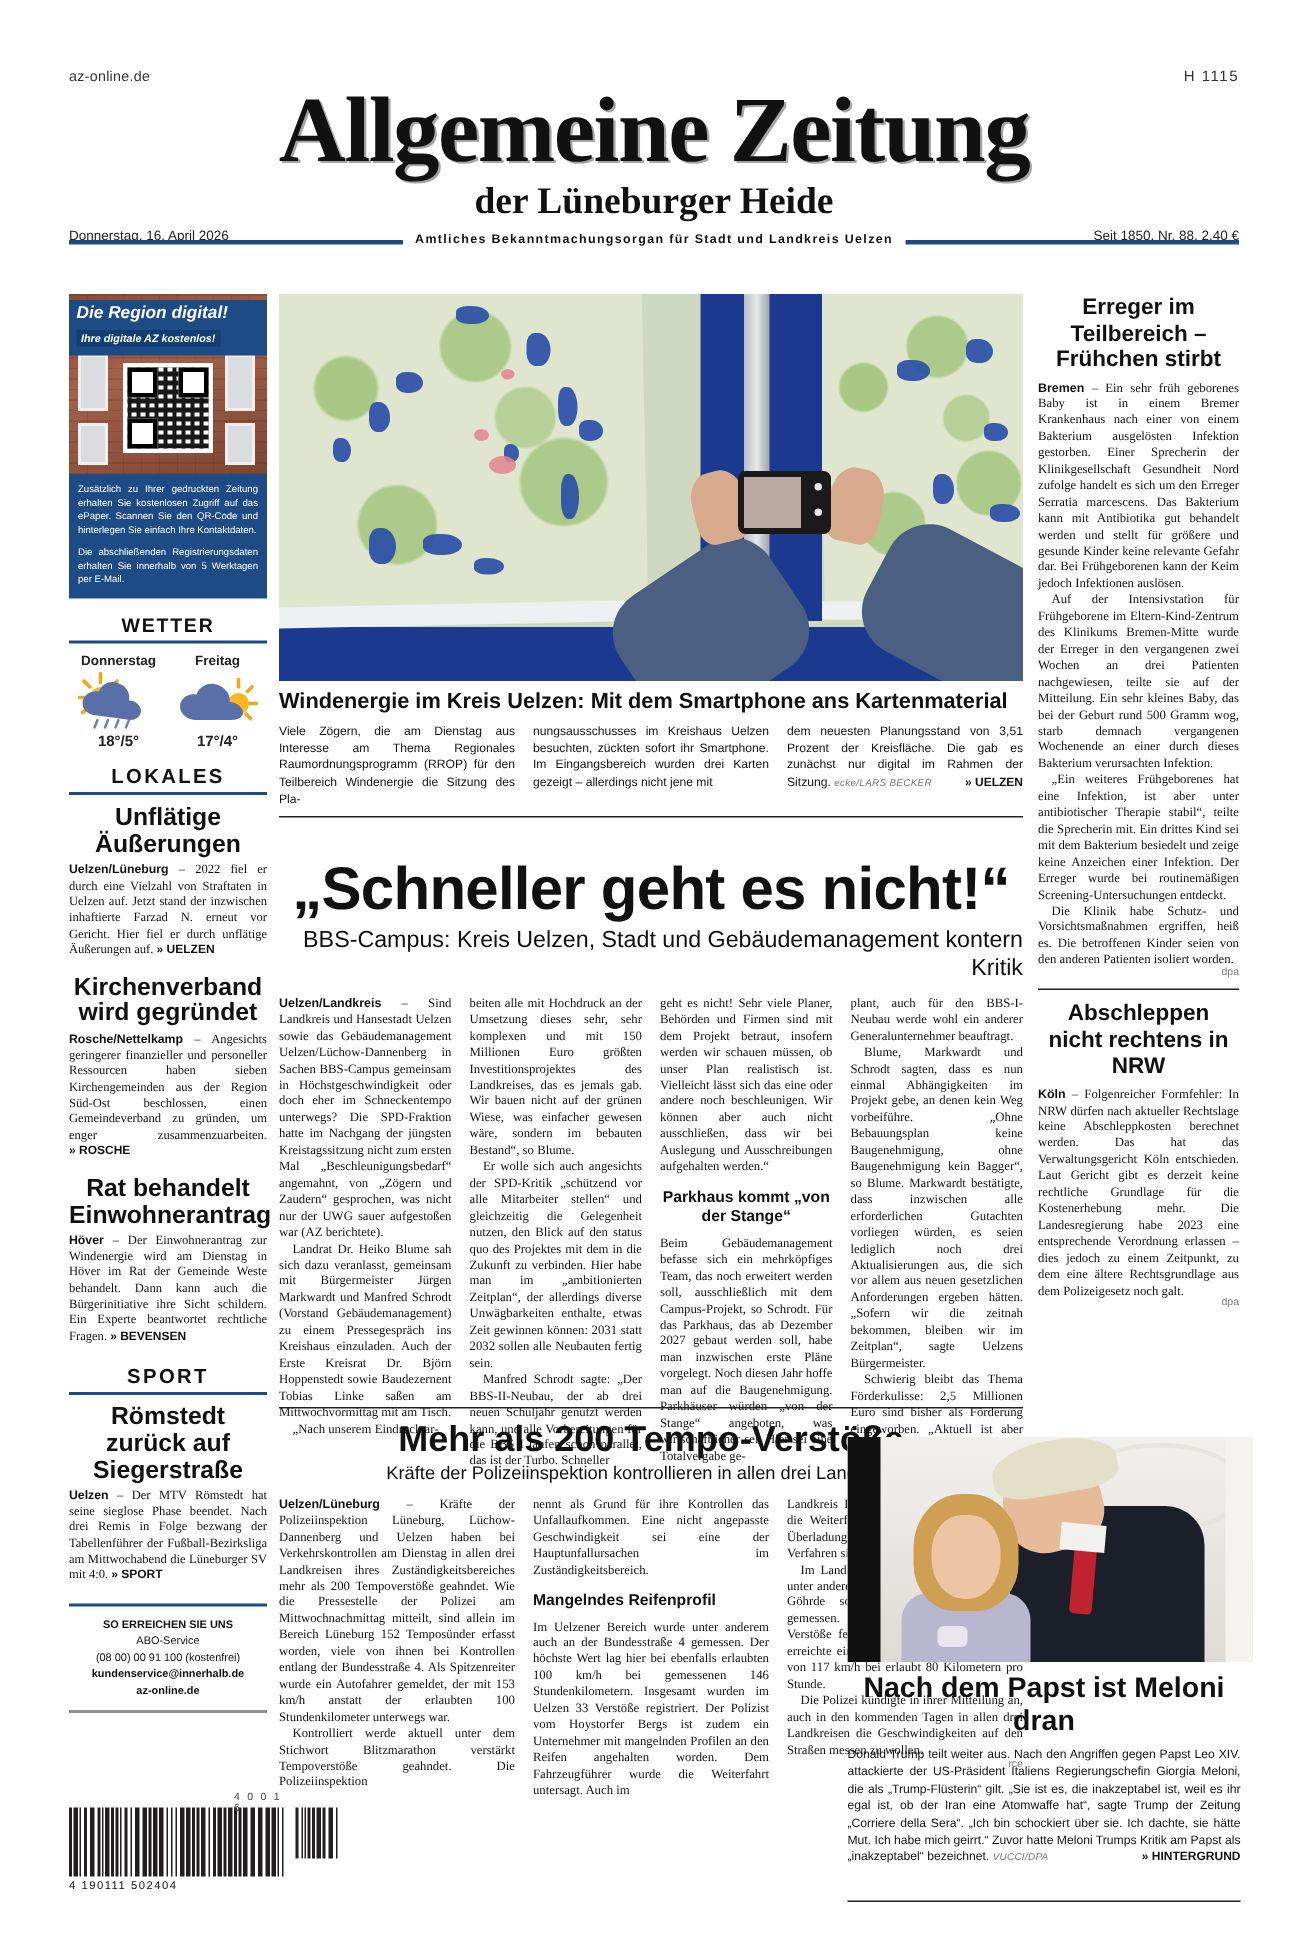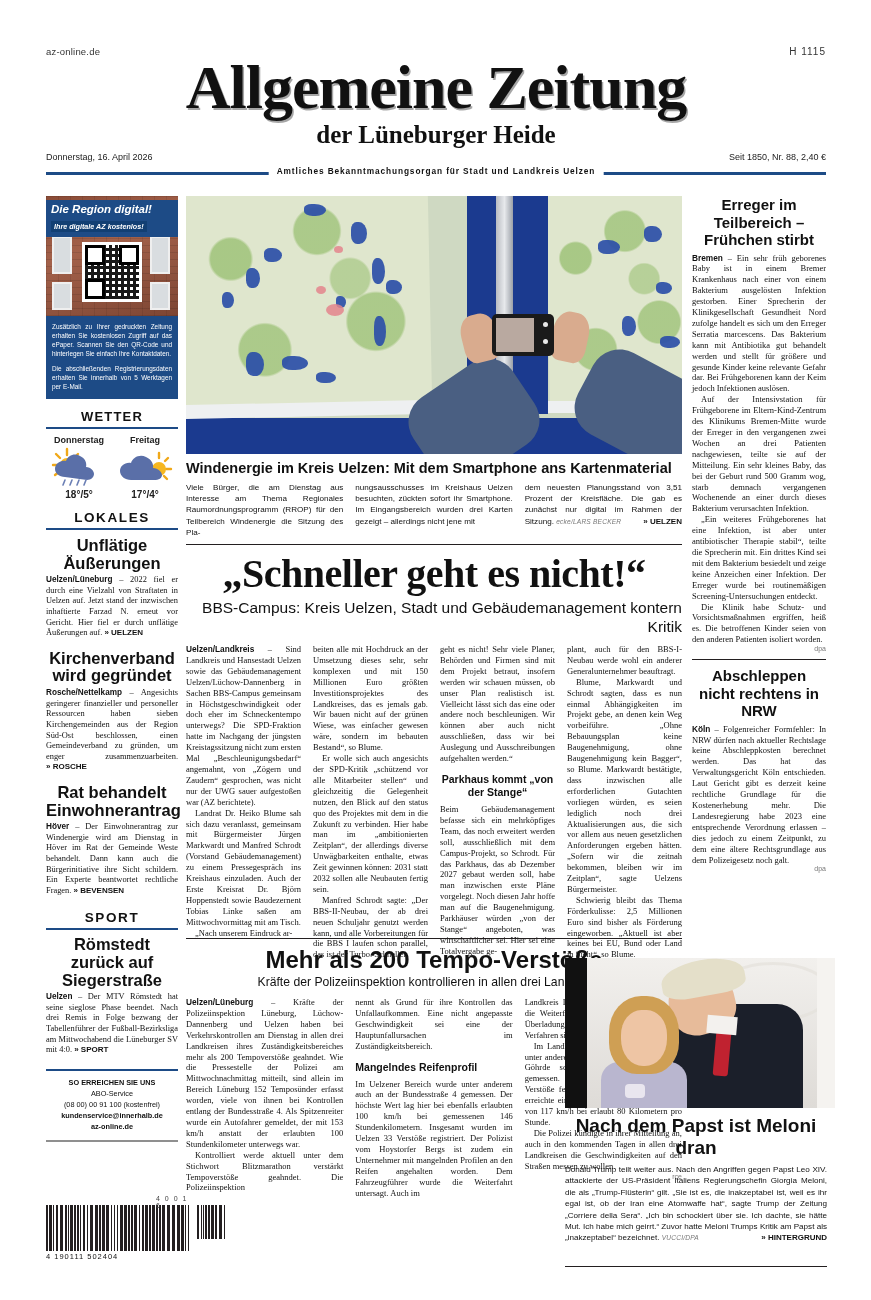--- a/index.html
+++ b/index.html
@@ -31,21 +31,21 @@
     font-size:62px;line-height:62px;letter-spacing:-1px;
     text-shadow:1.5px 1.5px 0 rgba(0,0,0,.35);
   }
   .masthead h2{
     margin:4px 0 0 0;font-family:"Liberation Serif", serif;font-weight:700;
     font-size:25px;line-height:26px;letter-spacing:0px;
   }
   .datebar{position:absolute;left:46px;top:152px;width:780px;height:14px;}
   .datebar .d{position:absolute;left:0;top:0;font-size:9px;font-family:"Liberation Sans",sans-serif;color:#222;}
   .datebar .e{position:absolute;right:0;top:0;font-size:9px;font-family:"Liberation Sans",sans-serif;color:#222;}
-  .orgline{position:absolute;left:46px;top:168px;width:780px;height:12px;}
+  .orgline{position:absolute;left:46px;top:156px;width:780px;height:12px;}
   .orgline .txt{
     position:absolute;left:50%;top:-2px;transform:translateX(-50%);
     font-family:"Liberation Sans",sans-serif;font-size:8.3px;font-weight:700;
     letter-spacing:.9px;background:#fff;padding:0 8px;white-space:nowrap;color:#111;
   }
   .orgline .lineL{position:absolute;left:0;top:4px;width:300px;height:3px;background:#1d4b86;}
   .orgline .lineR{position:absolute;right:0;top:4px;width:300px;height:3px;background:#1d4b86;}
 
   
   .colL{position:absolute;left:46px;top:196px;width:132px;}
@@ -151,22 +151,22 @@
   .caption{
     font-family:"Liberation Sans",sans-serif;font-weight:700;font-size:14.5px;
     margin-top:6px;line-height:17px;color:#111;
   }
   .capcols{display:flex;gap:12px;margin-top:5px;}
   .capcols .c{flex:1;font-family:"Liberation Sans",sans-serif;font-size:8.1px;line-height:11.2px;text-align:justify;hyphens:auto;}
   .credit{font-family:"Liberation Sans",sans-serif;font-size:6.6px;font-style:italic;color:#777;letter-spacing:.2px;}
 
   
   .mainhead{
-    font-family:Liberation Serif, serif;font-weight:700;font-size:40px;
-    text-align:center;line-height:44px;margin-top:7px;letter-spacing:-.5px;
+    font-family:Liberation Sans, sans-serif;font-weight:700;font-size:40px;
+    text-align:center;line-height:44px;margin-top:26px;letter-spacing:-.5px;
   }
   .mainsub{
     font-family:"Liberation Sans",sans-serif;font-size:15.5px;
     text-align:right;line-height:19px;margin-top:2px;
   }
   .body3{display:flex;gap:12px;margin-top:7px;}
   .body3 .c{flex:1;font-size:8.5px;line-height:10.9px;text-align:justify;hyphens:auto;}
   .body3 .c p{margin:0;text-indent:9px;}
   .body3 .c p.first{text-indent:0;}
   .body3 .c .loc{font-family:"Liberation Sans",sans-serif;font-weight:700;font-size:8.3px;}
@@ -490,21 +490,21 @@
       <div class="hand" style="left:276px;top:118px;width:36px;height:48px;transform:rotate(-14deg);"></div>
       <div class="hand" style="left:366px;top:116px;width:36px;height:50px;transform:rotate(12deg);"></div>
       <div class="phone" style="left:306px;top:118px;width:62px;height:42px;"></div>
       <div class="phonescr" style="left:310px;top:122px;width:38px;height:34px;"></div>
       <div style="position:absolute;left:357px;top:126px;width:5px;height:5px;border-radius:50%;background:#e8e8e8;"></div>
       <div style="position:absolute;left:357px;top:143px;width:5px;height:5px;border-radius:50%;background:#e8e8e8;"></div>
     </div>
 
     <div class="caption">Windenergie im Kreis Uelzen: Mit dem Smartphone ans Kartenmaterial</div>
     <div class="capcols">
-      <div class="c">Viele Bürger, die am Dienstag aus Interesse am Thema Regionales Raumordnungsprogramm (RROP) für den Teilbereich Windenergie die Sitzung des Pla-</div>
+      <div class="c">Viele Zögern, die am Dienstag aus Interesse am Thema Regionales Raumordnungsprogramm (RROP) für den Teilbereich Windenergie die Sitzung des Pla-</div>
       <div class="c">nungsausschusses im Kreishaus Uelzen besuchten, zückten sofort ihr Smartphone. Im Eingangsbereich wurden drei Karten gezeigt – allerdings nicht jene mit</div>
       <div class="c">
         <span>dem neuesten Planungsstand von 3,51 Prozent der Kreisfläche. Die gab es zunächst nur digital im Rahmen der Sitzung.</span>
         <span class="credit">ecke/LARS BECKER</span>
         <span class="ref" style="float:right;">» UELZEN</span>
       </div>
     </div>
     <div class="rule-blk" style="margin-top:6px;"></div>
 
     <div>

